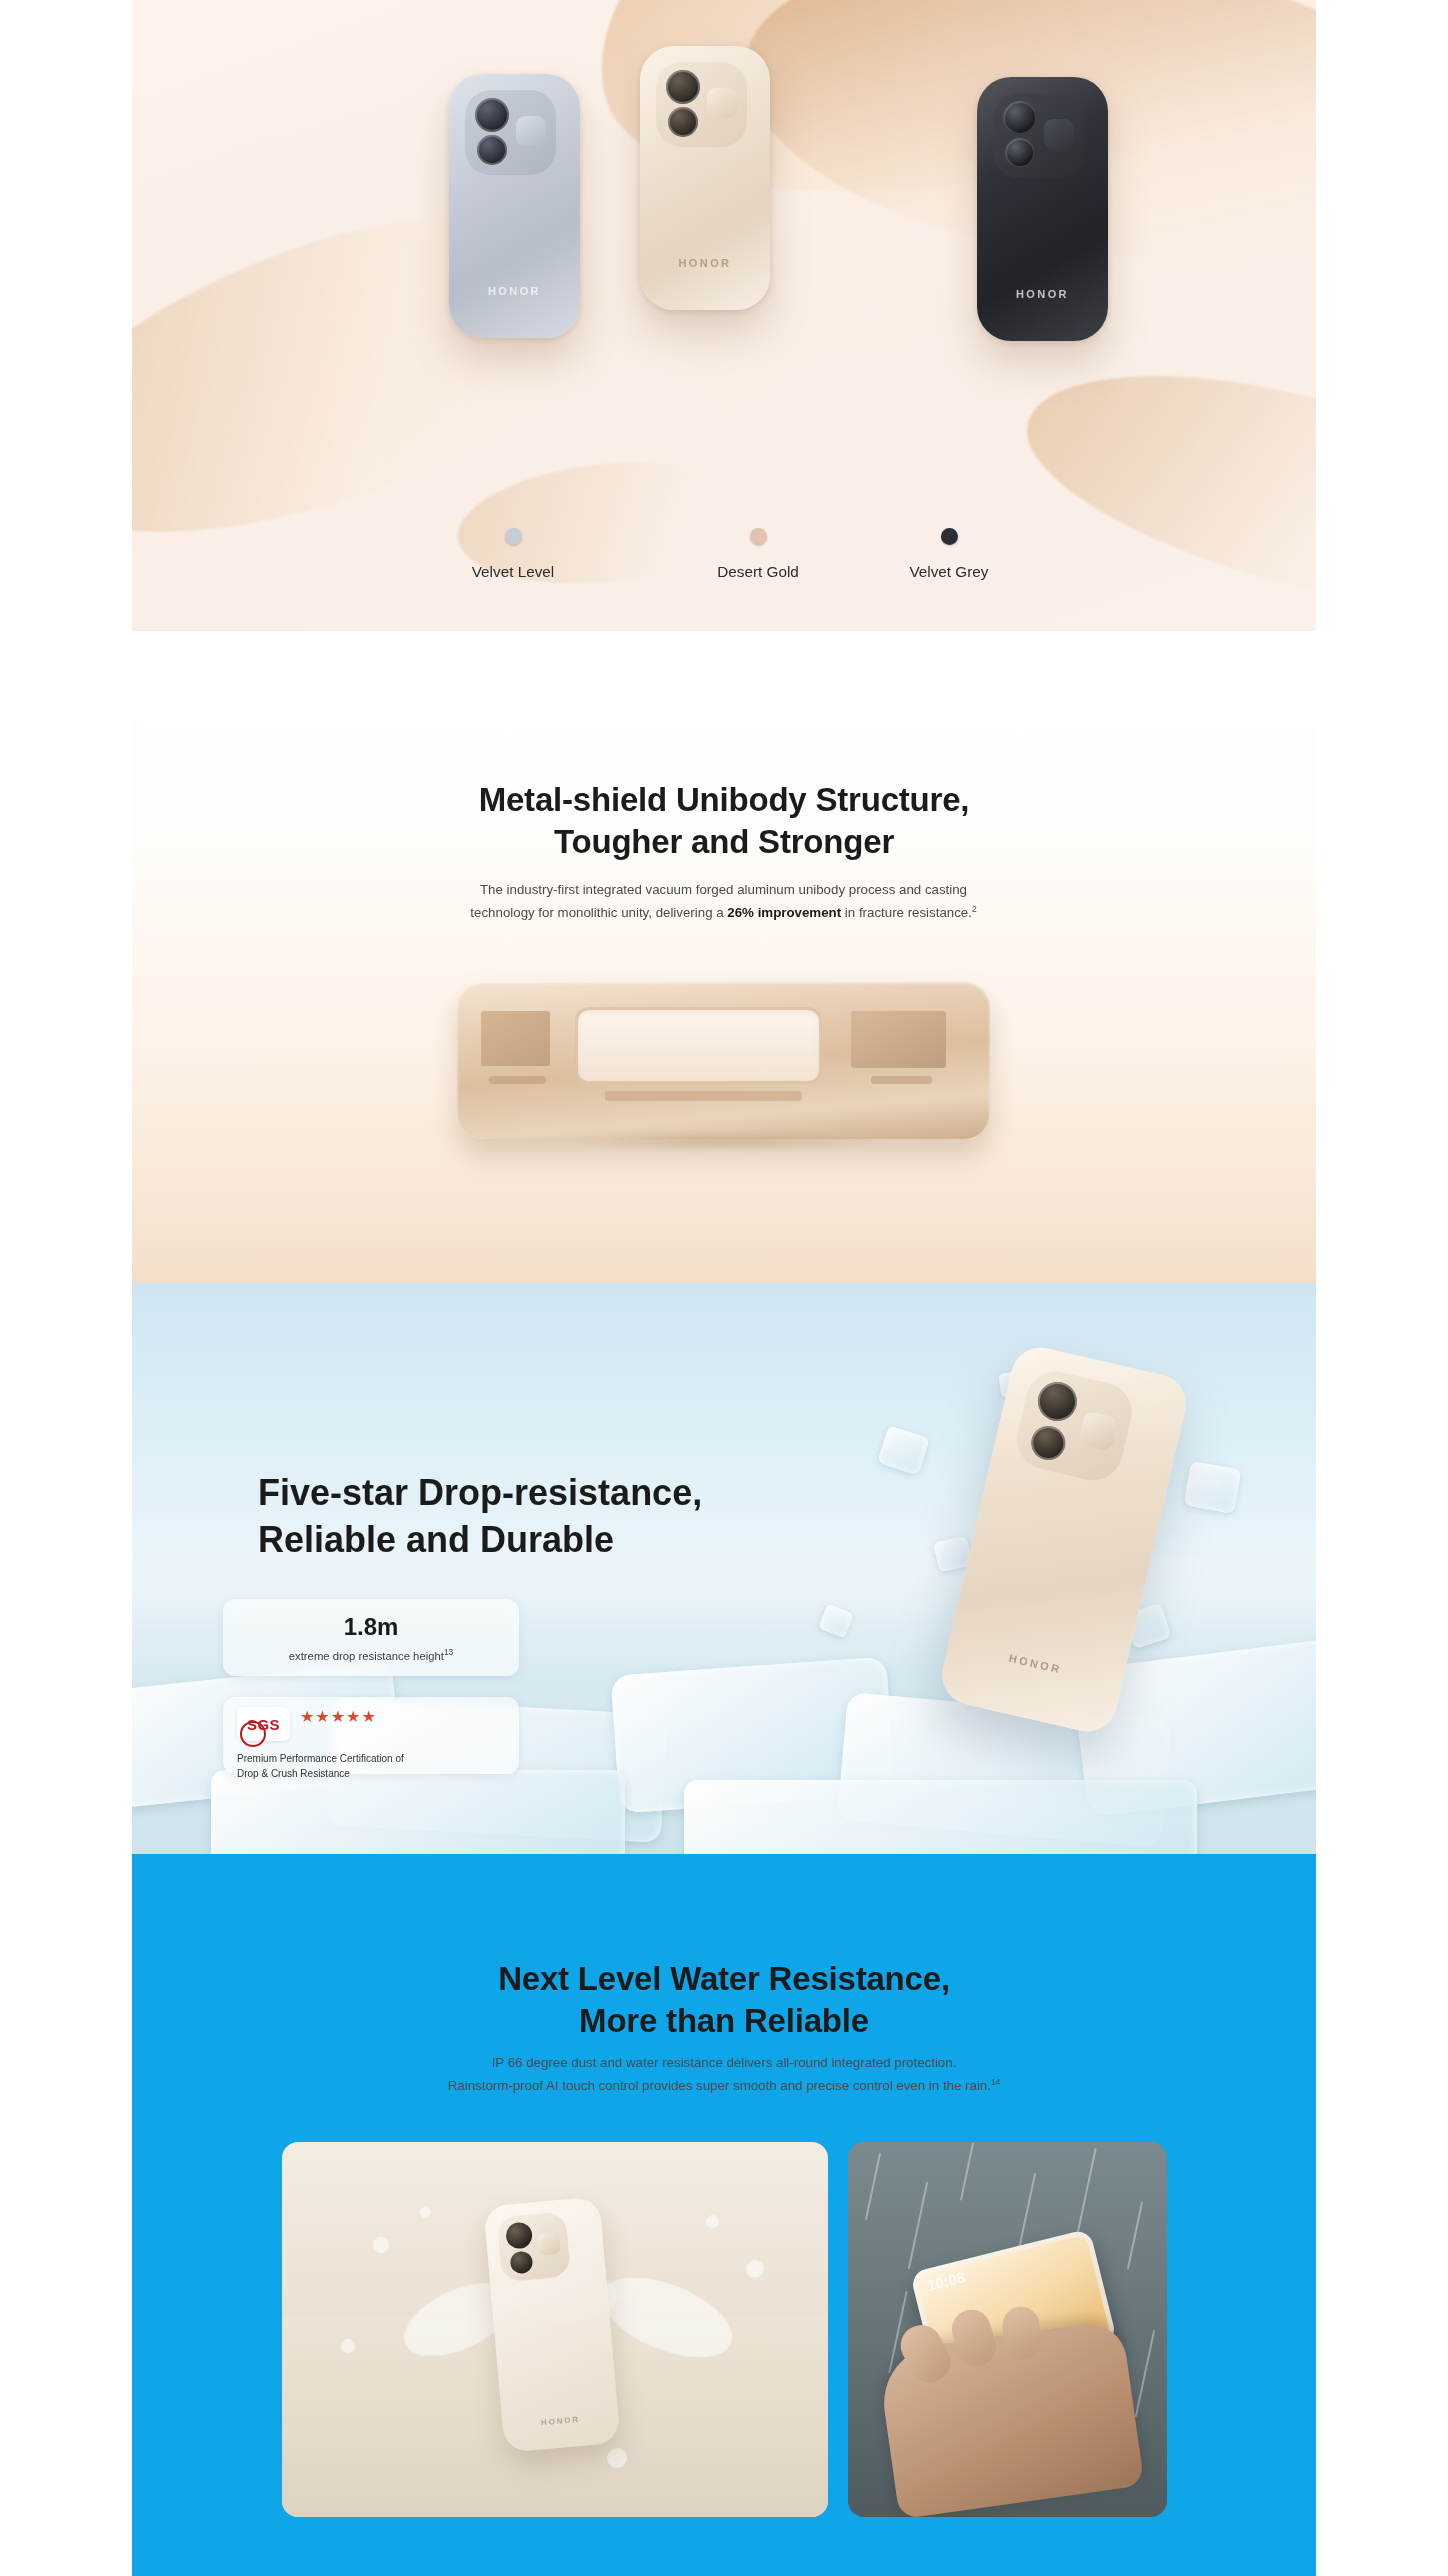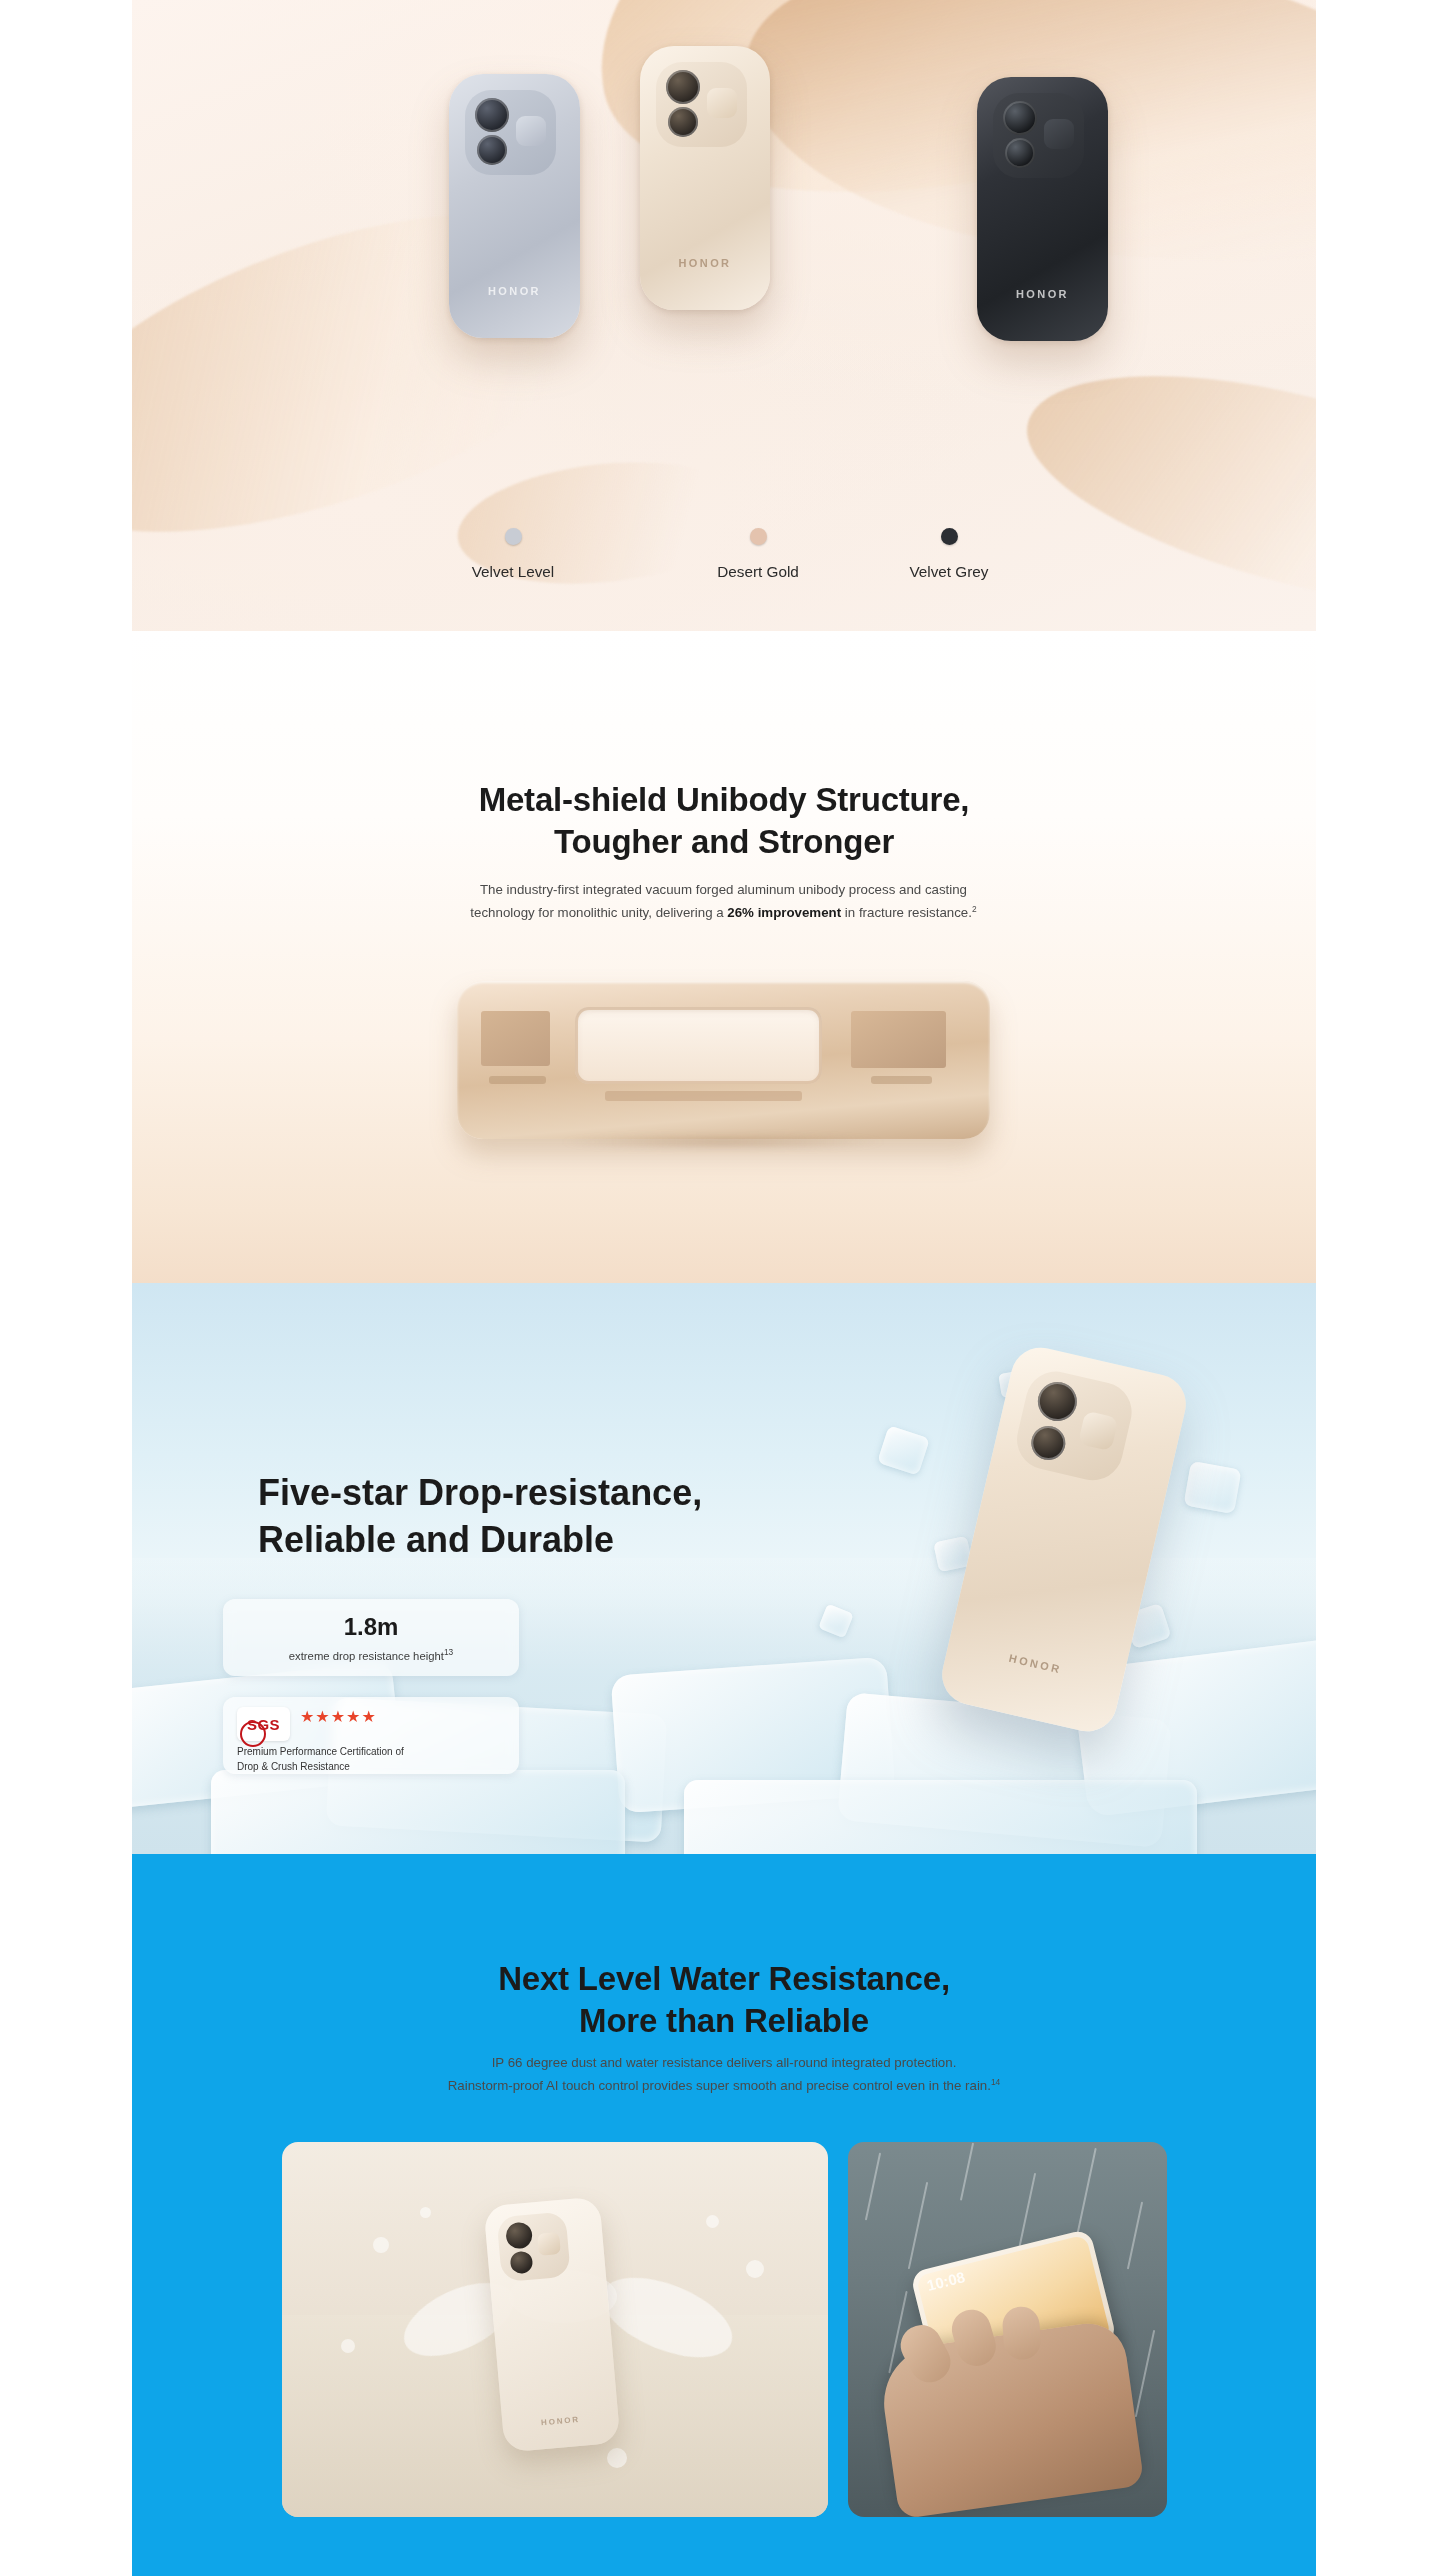--- a/index.html
+++ b/index.html
@@ -176,21 +176,21 @@
     background: #ffffff; position: relative;
     display: flex; align-items: center; justify-content: center;
     font-size: 15px; font-weight: 700; color: #c2151b; letter-spacing: 0.5px;
     box-shadow: 0 1px 3px rgba(0,0,0,.12);
   }
   .sgs-badge::after {
     content: ""; position: absolute; left: 3px; bottom: -6px; width: 22px; height: 22px;
     border: 2.5px solid #c2151b; border-radius: 50%; background: transparent;
   }
   .stars { color: #e8442a; font-size: 16px; letter-spacing: 1px; }
-  .card-2 .caption { font-size: 10px; line-height: 1.45; color: #333; margin-top: 4px; }
+  .card-2 .caption { font-size: 10px; line-height: 1.45; color: #333; margin-top: 11px; }
 
   .drop-phone {
     position: absolute; left: 843px; top: 74px; width: 178px; height: 365px;
     border-radius: 30px; transform: rotate(13deg);
     background: linear-gradient(160deg, #fdf6ec 0%, #f0e2d0 30%, #e6d5c0 62%, #f8efe3 100%);
     box-shadow: 0 26px 49px rgba(120,140,155,.38);
     overflow: hidden;
   }
   .drop-phone .cam2 {
     position: absolute; left: 20px; top: 20px; width: 107px; height: 99px; border-radius: 30px;

